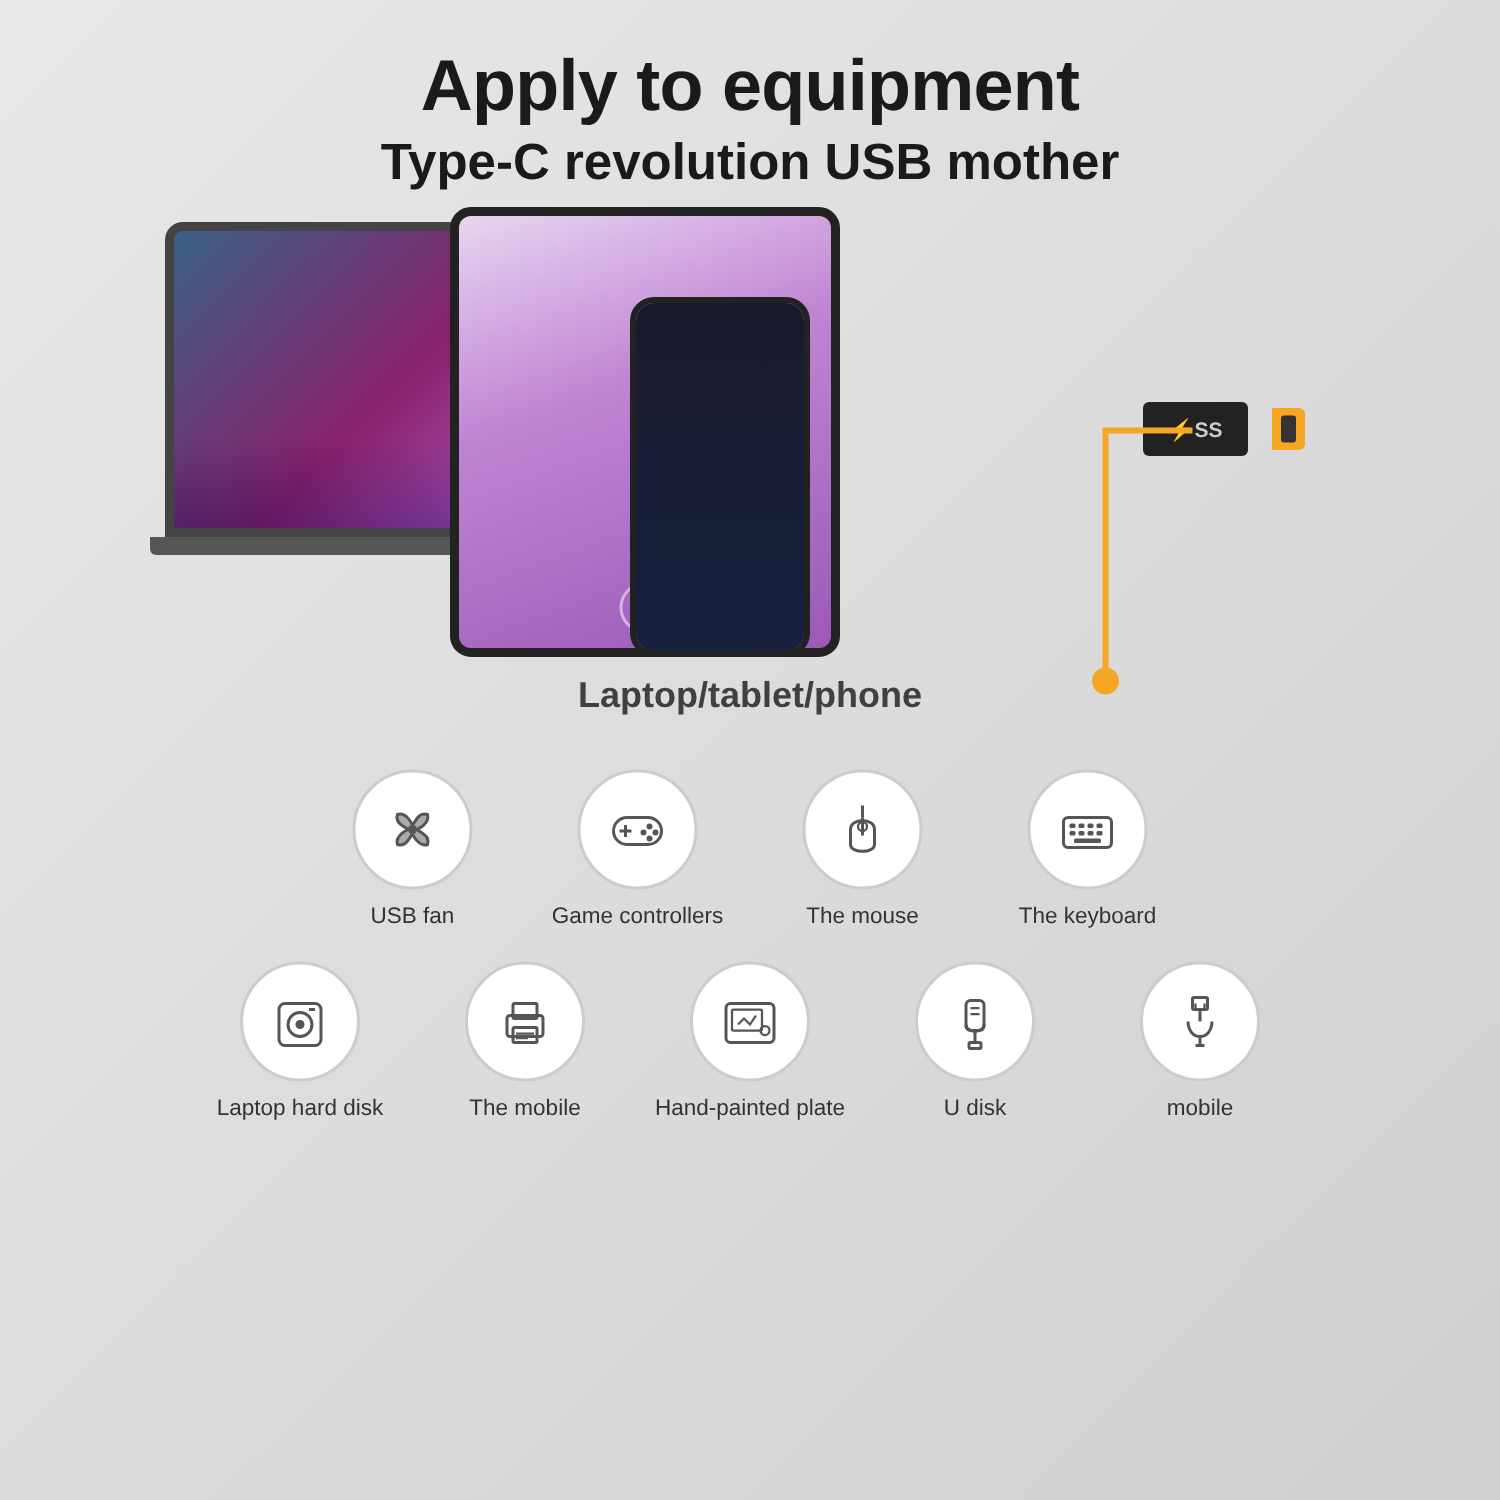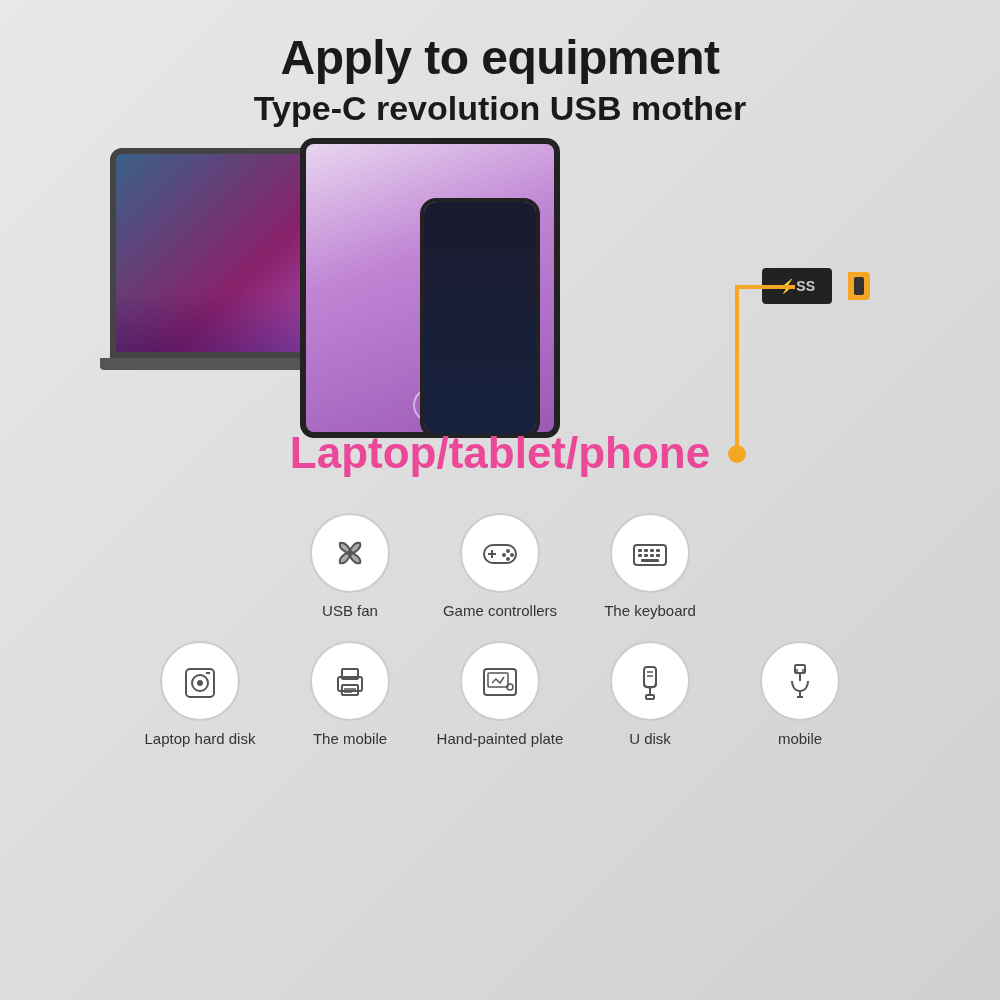--- a/index.html
+++ b/index.html
@@ -201,23 +201,23 @@
       background: #f5a623;
       border-radius: 50%;
     }
 
     
     .device-label {
       position: absolute;
       bottom: 20px;
       left: 50%;
       transform: translateX(-50%);
-      font-size: 44px;
+      font-size: 24px;
       font-weight: 700;
-      color: #ec4899;
+      color: #404040;
       white-space: nowrap;
     }
 
     
     .icons-section {
       width: 900px;
       margin-top: 15px;
     }
 
     .icons-row {
@@ -339,20 +339,31 @@
           <line x1="10" y1="23" x2="18" y2="23" stroke="#555" stroke-width="2"></line>
           <circle cx="30" cy="20" r="2" fill="#555"></circle>
           <circle cx="34" cy="24" r="2" fill="#555"></circle>
           <circle cx="26" cy="24" r="2" fill="#555"></circle>
           <circle cx="30" cy="28" r="2" fill="#555"></circle>
         </svg>
       </div>
       <span class="icon-label">Game controllers</span>
     </div>
 
+    <div class="icon-item">
+      <div class="icon-circle">
+        <svg viewBox="0 0 44 44" fill="none" xmlns="http://www.w3.org/2000/svg">
+          <path d="M14 22 C14 14 30 14 30 22 L30 32 C30 38 14 38 14 32 Z" stroke="#555" stroke-width="2" fill="none"></path>
+          <line x1="22" y1="14" x2="22" y2="26" stroke="#555" stroke-width="2"></line>
+          <circle cx="22" cy="20" r="3" stroke="#555" stroke-width="1.5" fill="none"></circle>
+          <line x1="22" y1="6" x2="22" y2="14" stroke="#555" stroke-width="2"></line>
+        </svg>
+      </div>
+      <span class="icon-label">The mouse</span>
+    </div>
 
 
     <div class="icon-item">
       <div class="icon-circle">
         <svg viewBox="0 0 44 44" fill="none" xmlns="http://www.w3.org/2000/svg">
           <rect x="6" y="14" width="32" height="20" rx="3" stroke="#555" stroke-width="2" fill="none"></rect>
           <rect x="10" y="18" width="4" height="3" rx="1" fill="#555"></rect>
           <rect x="16" y="18" width="4" height="3" rx="1" fill="#555"></rect>
           <rect x="22" y="18" width="4" height="3" rx="1" fill="#555"></rect>
           <rect x="28" y="18" width="4" height="3" rx="1" fill="#555"></rect>

